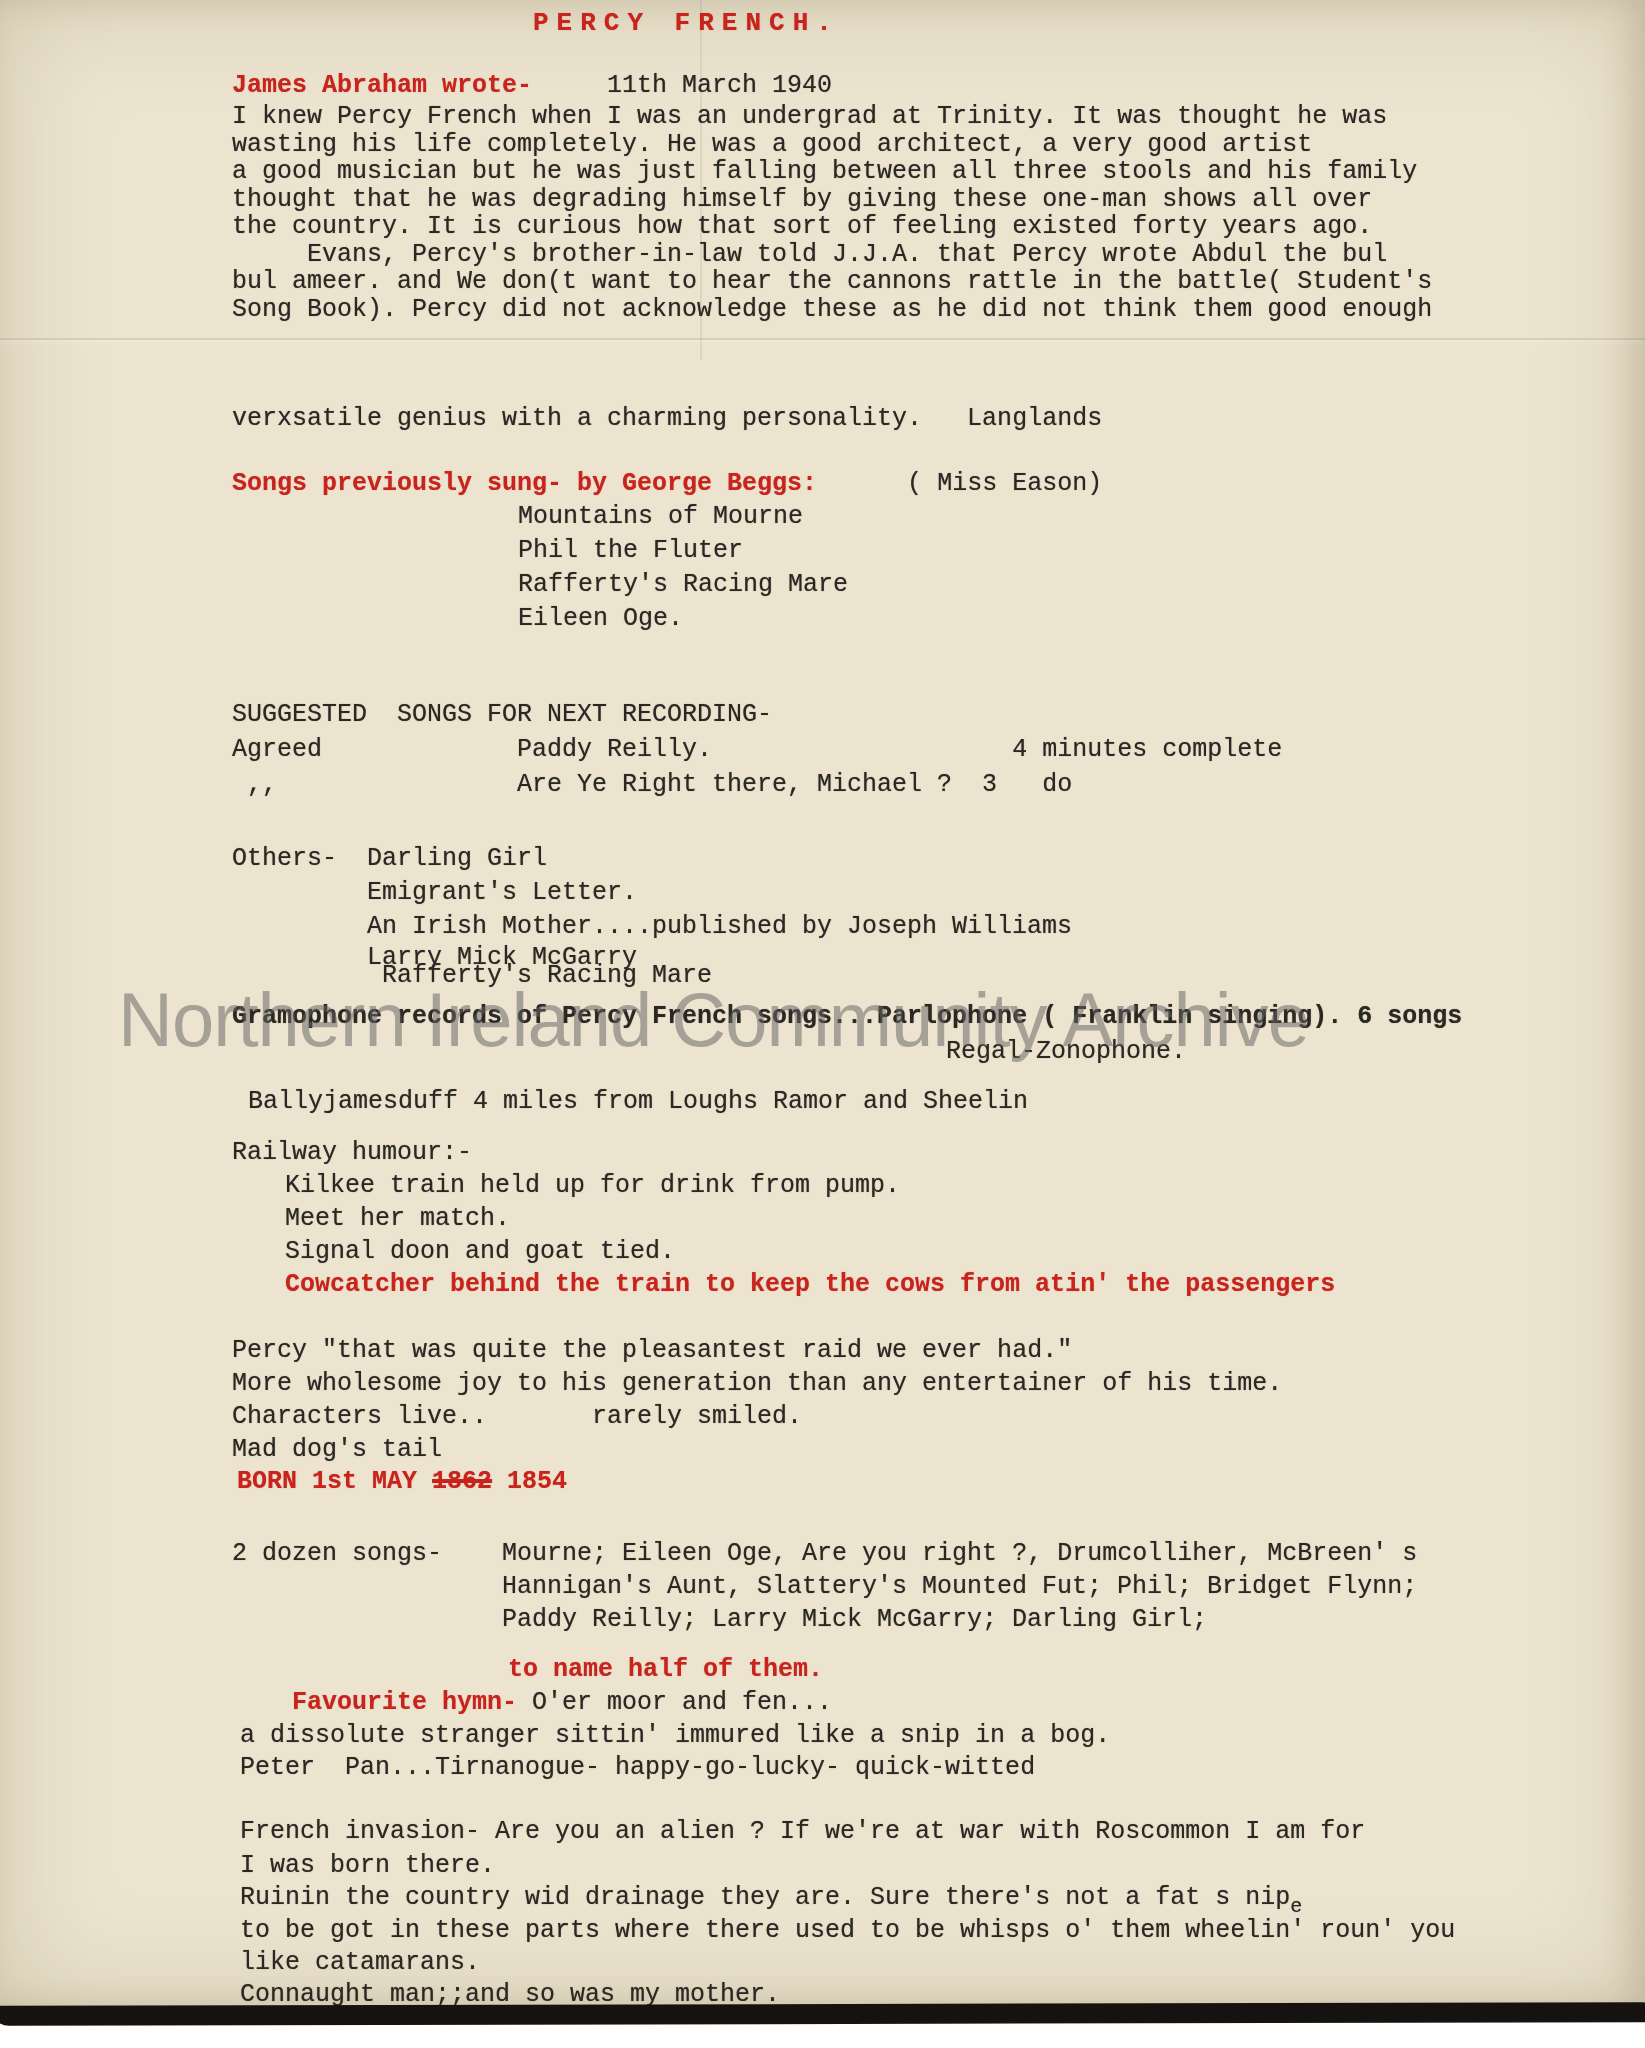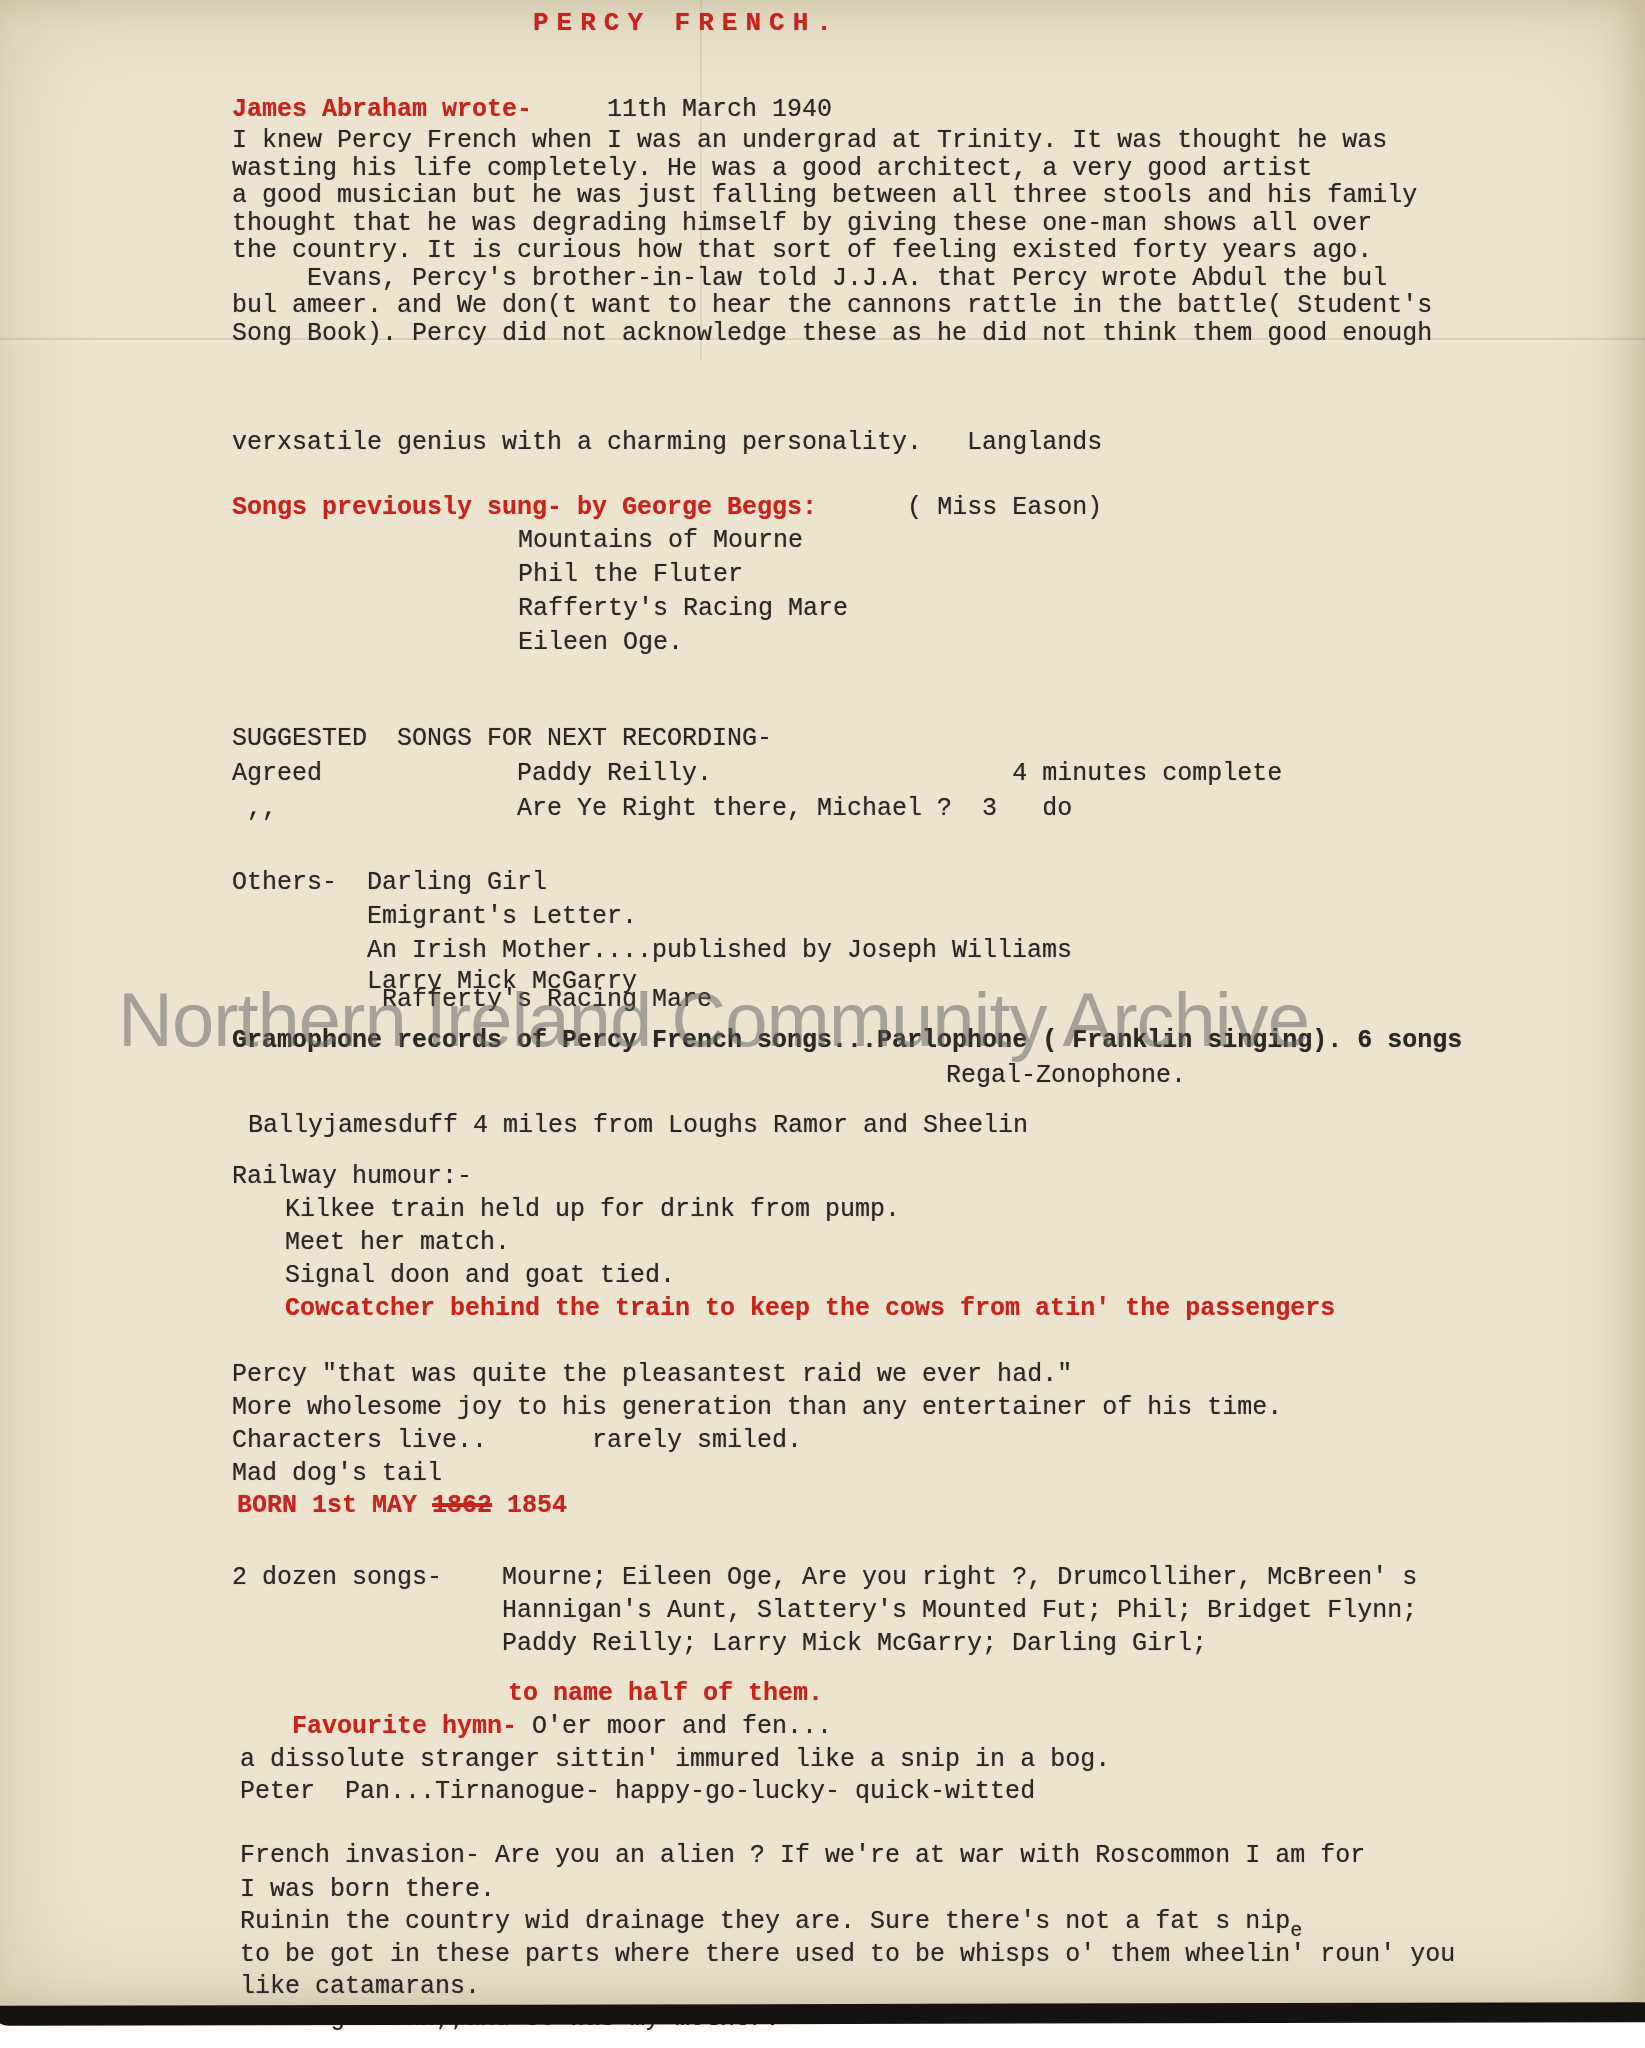--- a/index.html
+++ b/index.html
@@ -9,21 +9,21 @@
          box-shadow:inset 0 0 110px rgba(120,100,60,.22), inset -14px 0 30px rgba(110,95,60,.18);}
   .crease-h{position:absolute;top:338px;left:0;width:1645px;height:2px;
             background:rgba(125,110,80,.18);box-shadow:0 2px 4px rgba(255,255,255,.35);}
   .crease-v{position:absolute;top:0;left:700px;width:2px;height:360px;
             background:rgba(125,110,80,.12);}
   .scan-edge{position:absolute;top:2004px;left:-6px;width:1660px;height:20px;
              background:#15120f;transform:rotate(-0.12deg);
              border-radius:8px 14px 10px 18px / 10px 16px 8px 14px;}
   .line{position:absolute;white-space:pre;font-family:"Liberation Mono",monospace;
         font-size:25px;line-height:28px;color:#2b2824;
-        text-shadow:0 0 1px rgba(43,40,36,.55);margin-top:24px;}
+        text-shadow:0 0 1px rgba(43,40,36,.55);}
   .seg-red{color:#c8231d;font-weight:bold;text-shadow:0 0 1px rgba(200,35,29,.5);}
   .strike{text-decoration:line-through;text-decoration-thickness:4px;}
   .sub{vertical-align:-8px;font-size:20px;}
   .title-line{position:absolute;top:8px;left:533px;white-space:pre;
               font-family:"Liberation Mono",monospace;font-size:26px;font-weight:bold;
               letter-spacing:8px;color:#c8231d;text-shadow:0 0 1px rgba(200,35,29,.6);}
   .watermark{position:absolute;top:976px;left:118px;width:1420px;
              font-family:"Liberation Sans",sans-serif;font-size:76px;font-weight:400;
              letter-spacing:-1px;white-space:nowrap;color:rgba(100,100,100,.52);
              pointer-events:none;}

